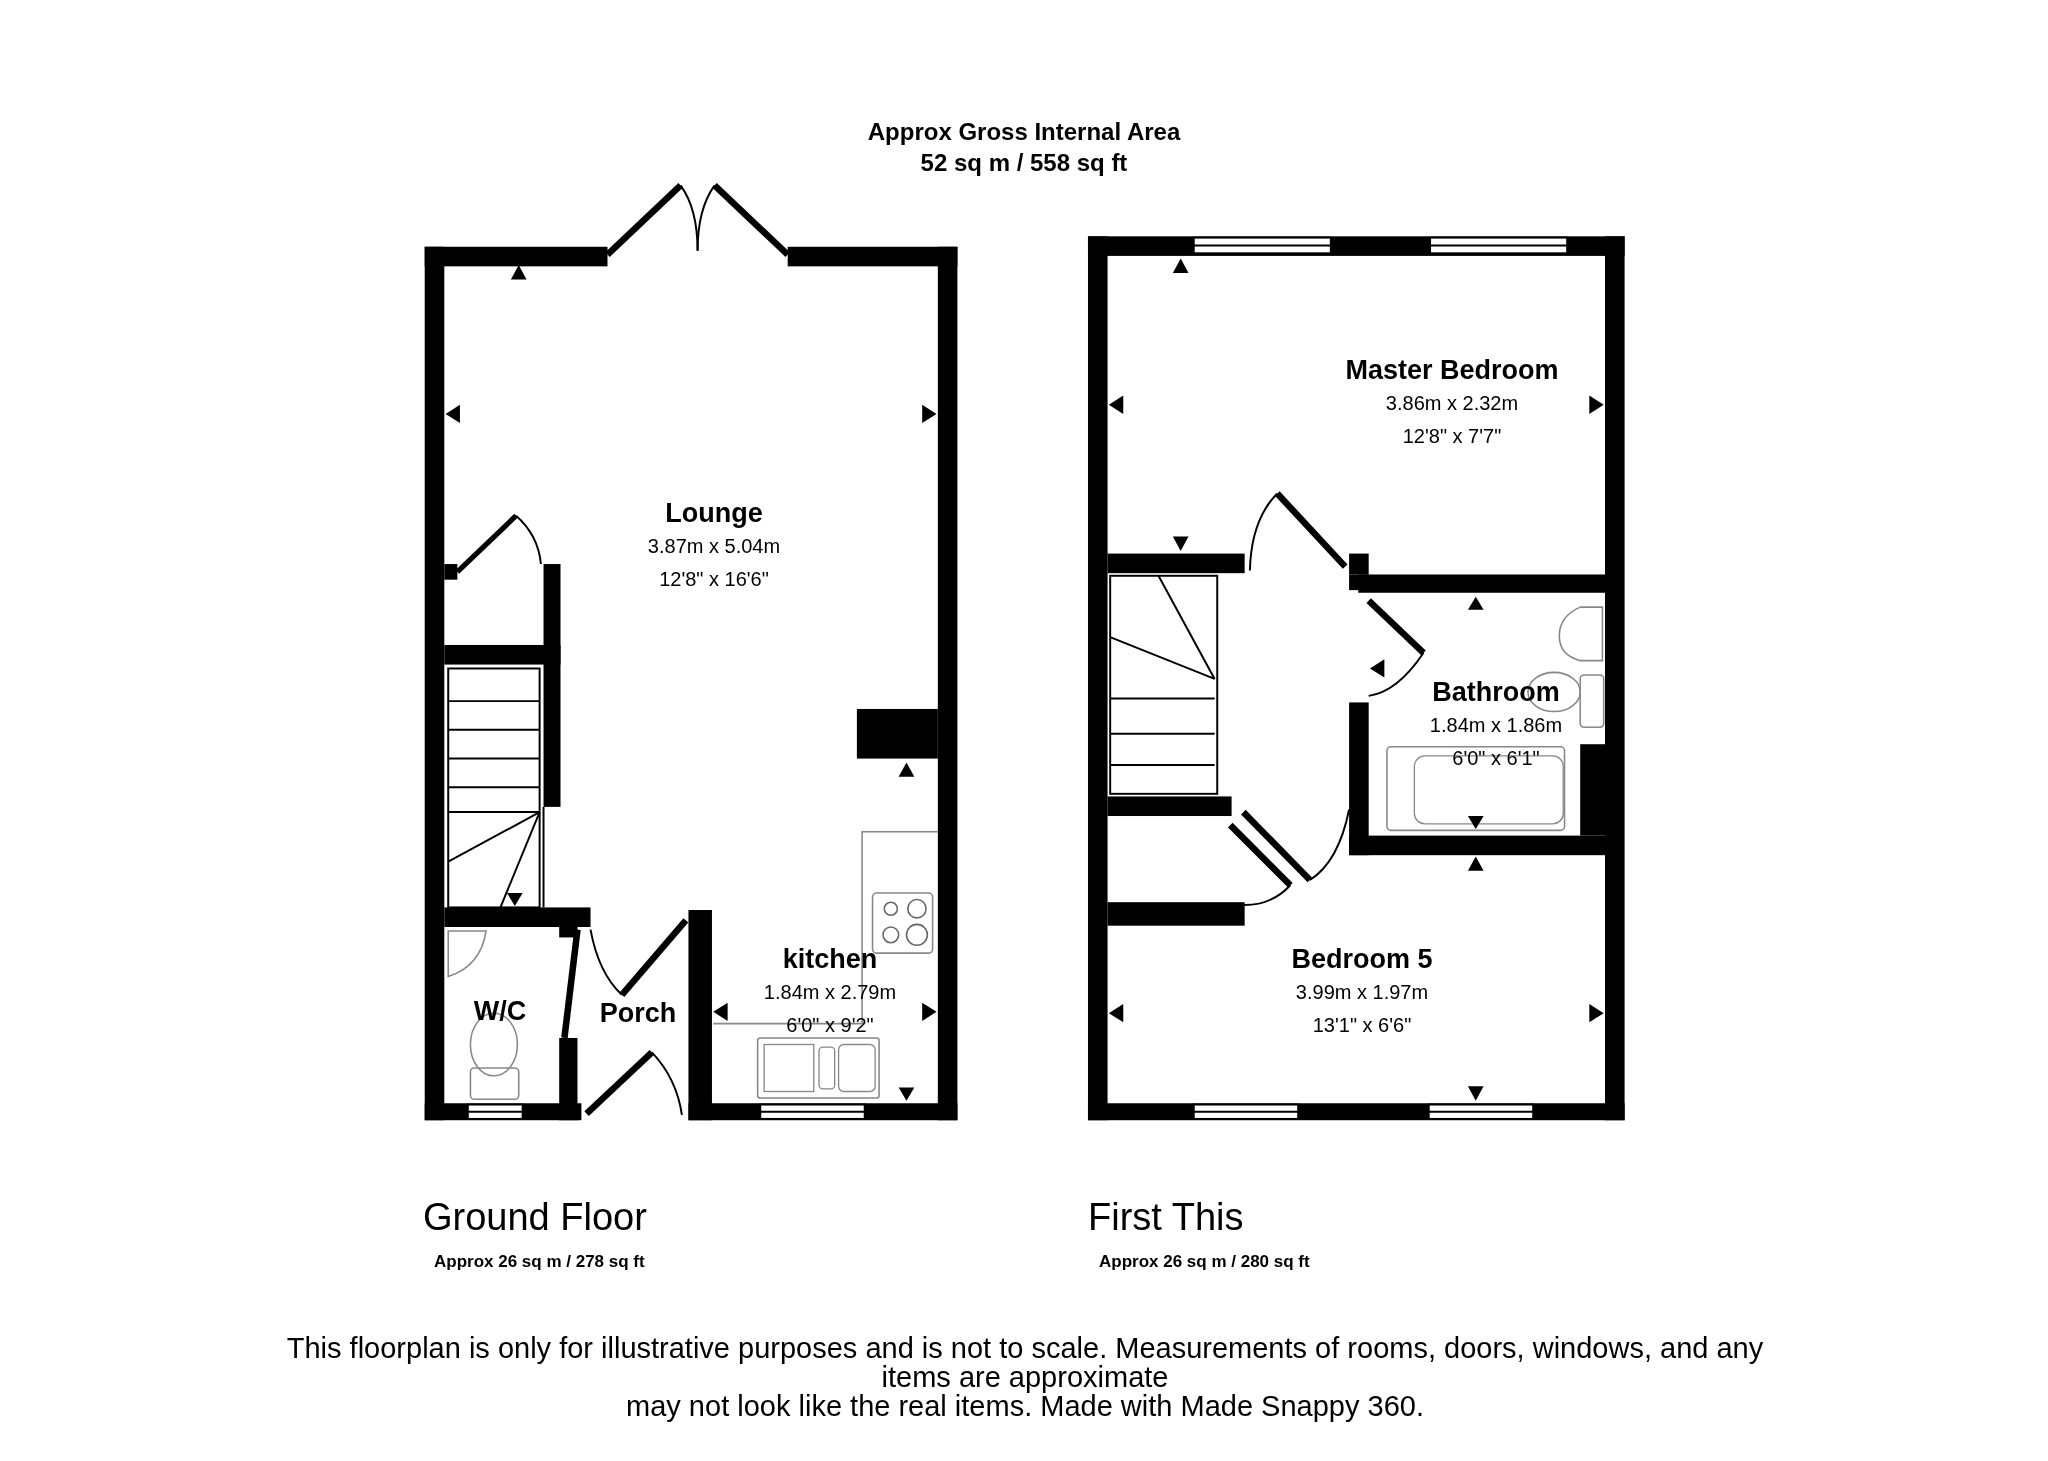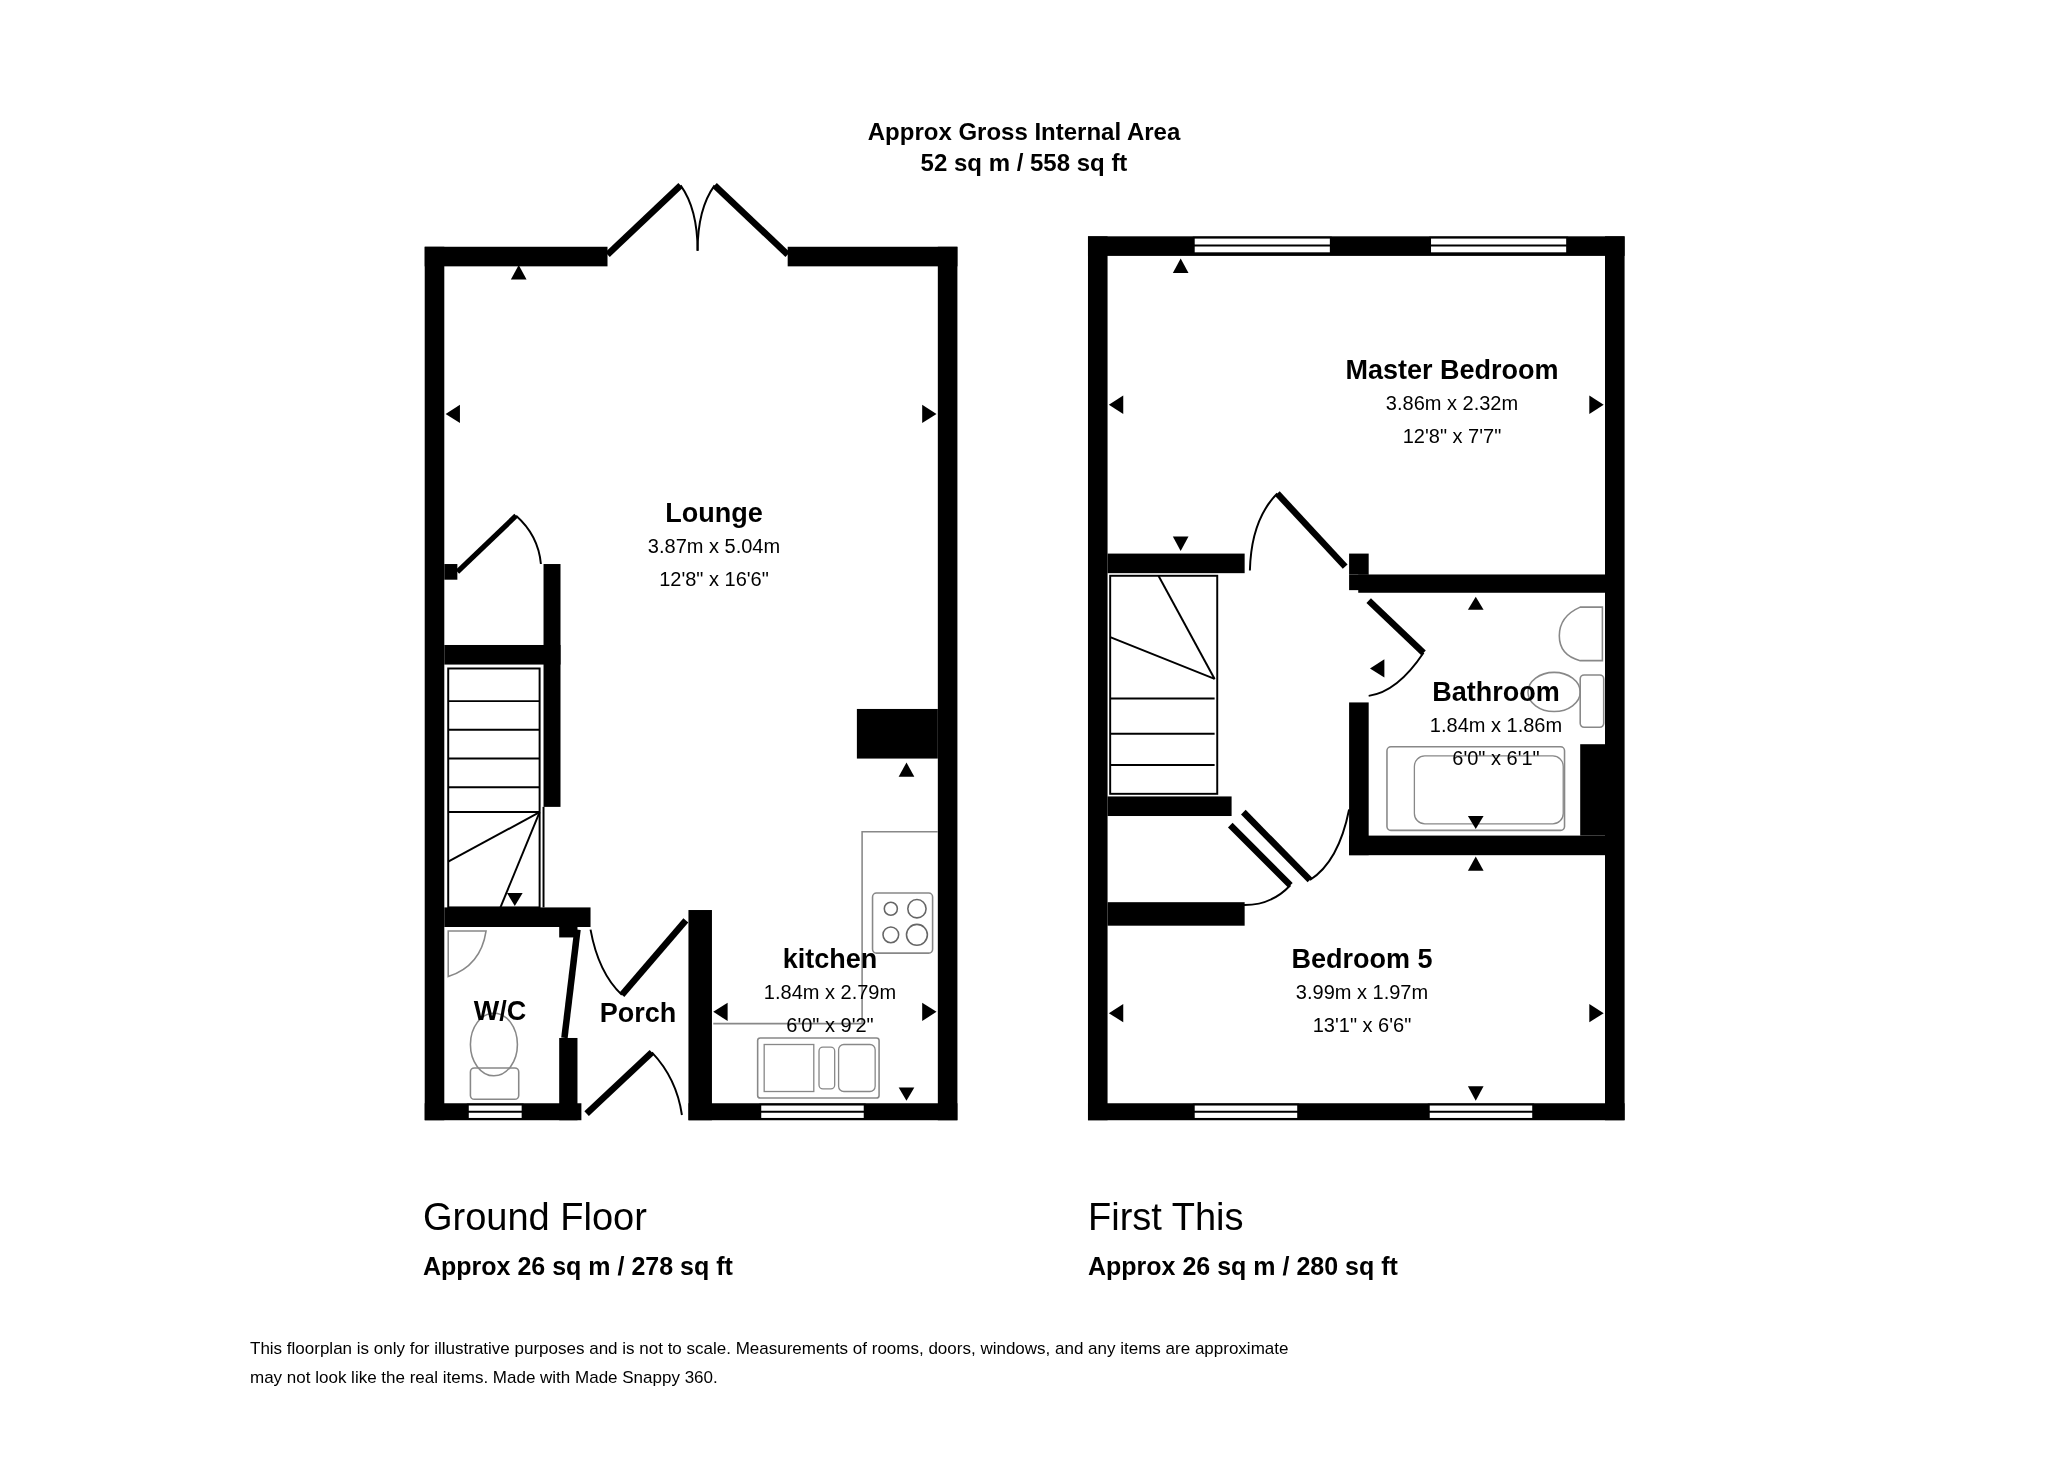--- a/index.html
+++ b/index.html
@@ -1,21 +1,21 @@
 <!DOCTYPE html>
 <html><head>
 <meta charset="utf-8">
 <style>
   html,body{margin:0;padding:0;background:#ffffff;}
   body{width:2048px;height:1461px;position:relative;overflow:hidden;font-family:"Liberation Sans",sans-serif;color:#000;}
   #plan{position:absolute;left:0;top:0;width:2048px;height:1461px;}
   .hdr{position:absolute;left:0;width:2048px;text-align:center;font-weight:bold;font-size:24px;line-height:30px;margin-top:40px;}
   .floor-title{position:absolute;font-size:38px;}
-  .floor-area{position:absolute;font-size:25px;font-weight:bold;}
-  .disclaimer{position:absolute;left:250px;width:1550px;top:1334px;font-size:17px;line-height:29px;}
+  .floor-area{position:absolute;font-size:17px;font-weight:bold;margin-left:11px;}
+  .disclaimer{position:absolute;left:250px;width:1550px;top:1334px;text-align:center;font-size:29px;line-height:29px;}
   .room-label{position:absolute;text-align:center;white-space:nowrap;transform:translateX(-50%);}
   .room-label .nm{font-weight:bold;font-size:27px;line-height:33px;display:block;}
   .room-label .dm{font-size:20px;line-height:33px;display:block;}
 </style>
 </head>
 <body>
 
 <svg id="plan" viewBox="0 0 1568 1119" xmlns="http://www.w3.org/2000/svg">
 
   <g fill="#000">

